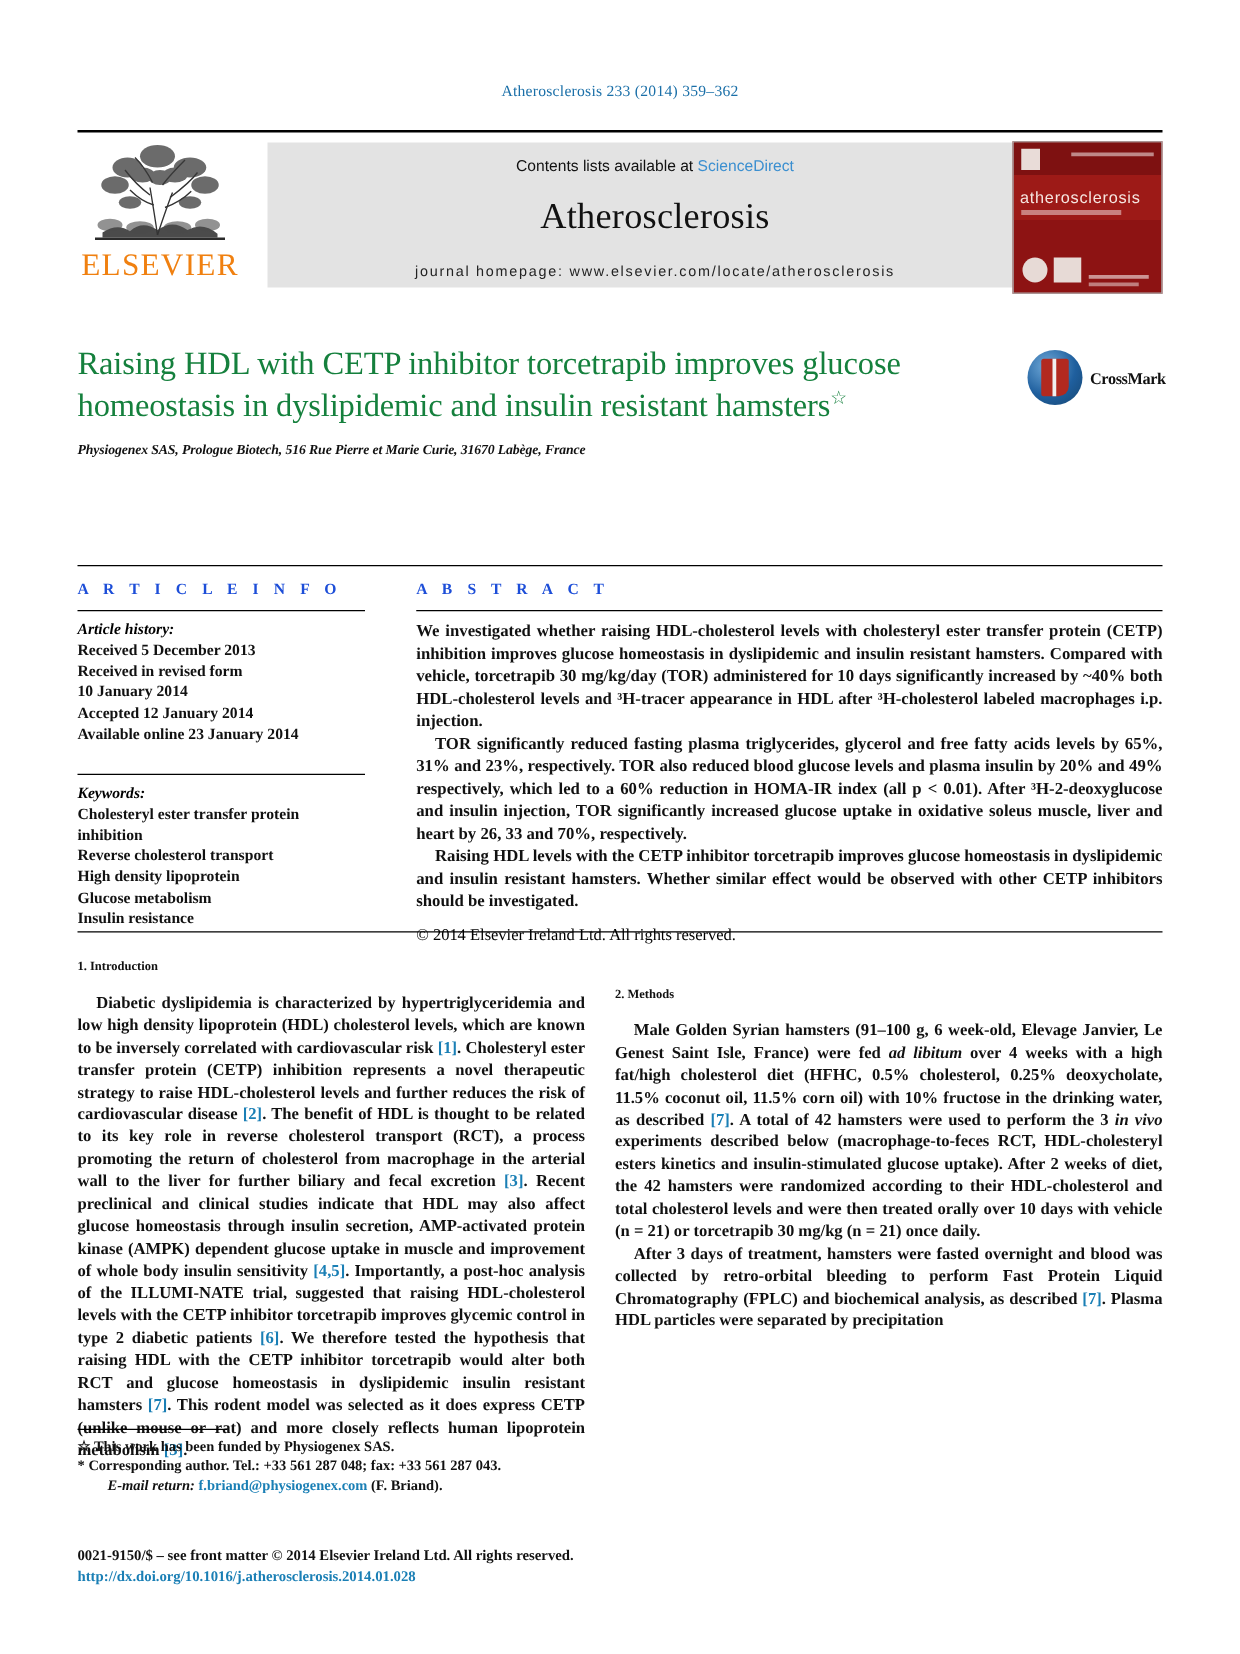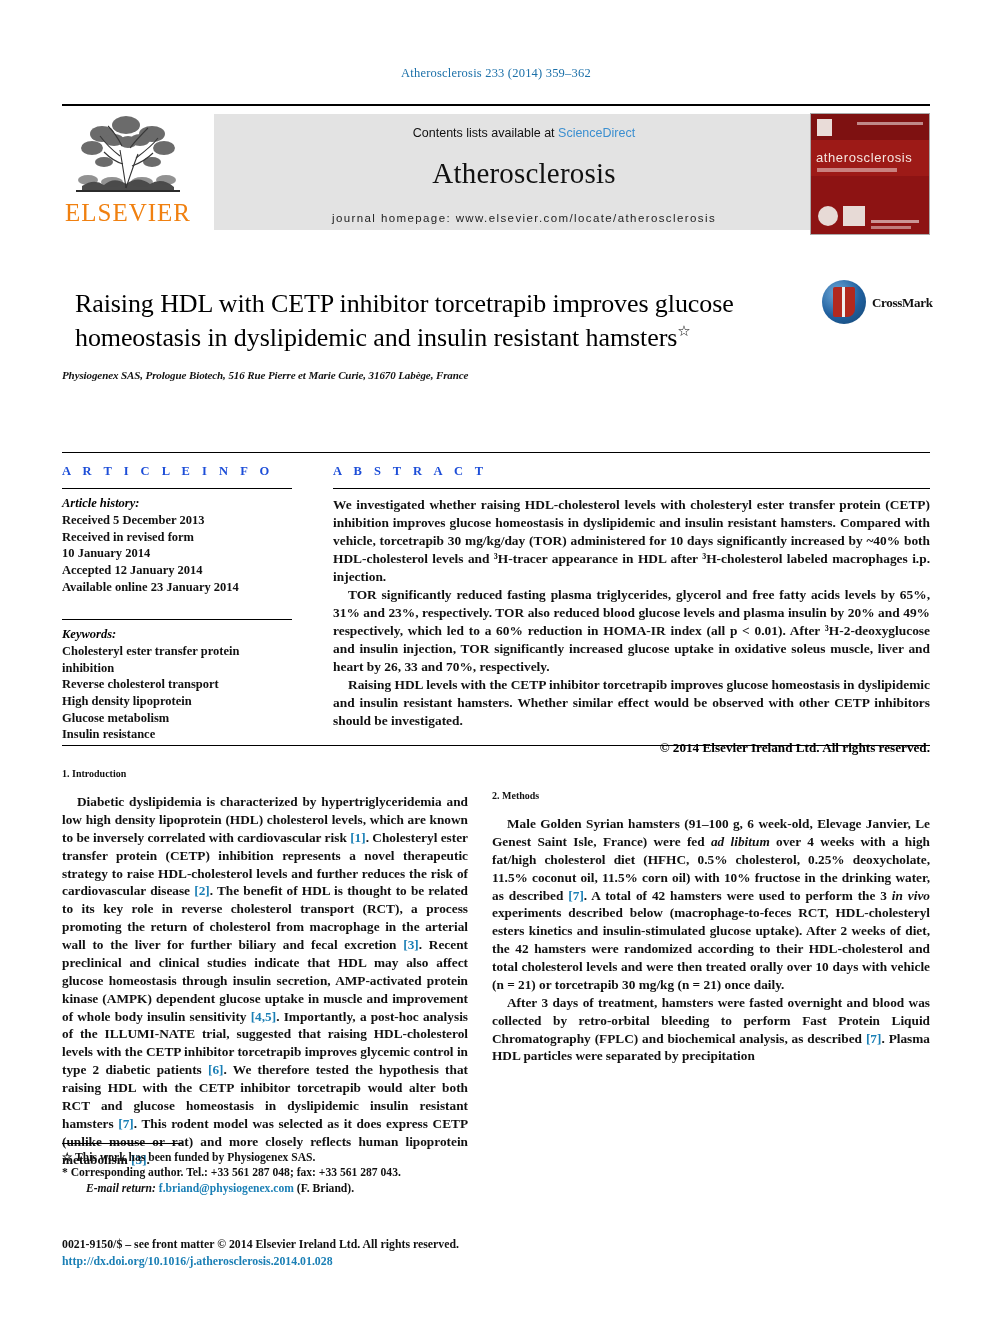--- a/index.html
+++ b/index.html
@@ -183,26 +183,26 @@
   }
 
   
   .titleblock {
     position: absolute;
     left: 62px;
     top: 274px;
     width: 868px;
   }
   h1.title {
-    margin: 13px;
+    margin: 0;
     font-family: "Liberation Serif", serif;
     font-weight: normal;
     font-size: 26px;
     line-height: 1.32;
-    color: #000000;
+    color: #15803d;
     width: 790px;
     letter-spacing: -0.1px;
   }
   h1.title .starmark {
     font-size: 15px;
     vertical-align: super;
   }
   .crossmark {
     position: absolute;
     right: -4px;
@@ -310,23 +310,22 @@
     font-size: 13.4px;
     line-height: 1.345;
     text-align: justify;
     font-weight: bold;
     color: #111;
   }
   .abstext p { margin: 0; }
   .abstext p.indent { text-indent: 15px; }
   .copyright {
     margin-top: 10px;
-    text-align: right;
     font-size: 13.2px;
-    font-weight: bold;
+    font-weight: normal;
   }
   .bottomrule {
     position: absolute;
     left: 62px;
     top: 745px;
     width: 868px;
     border-top: 1.6px solid #000;
   }
 
   

